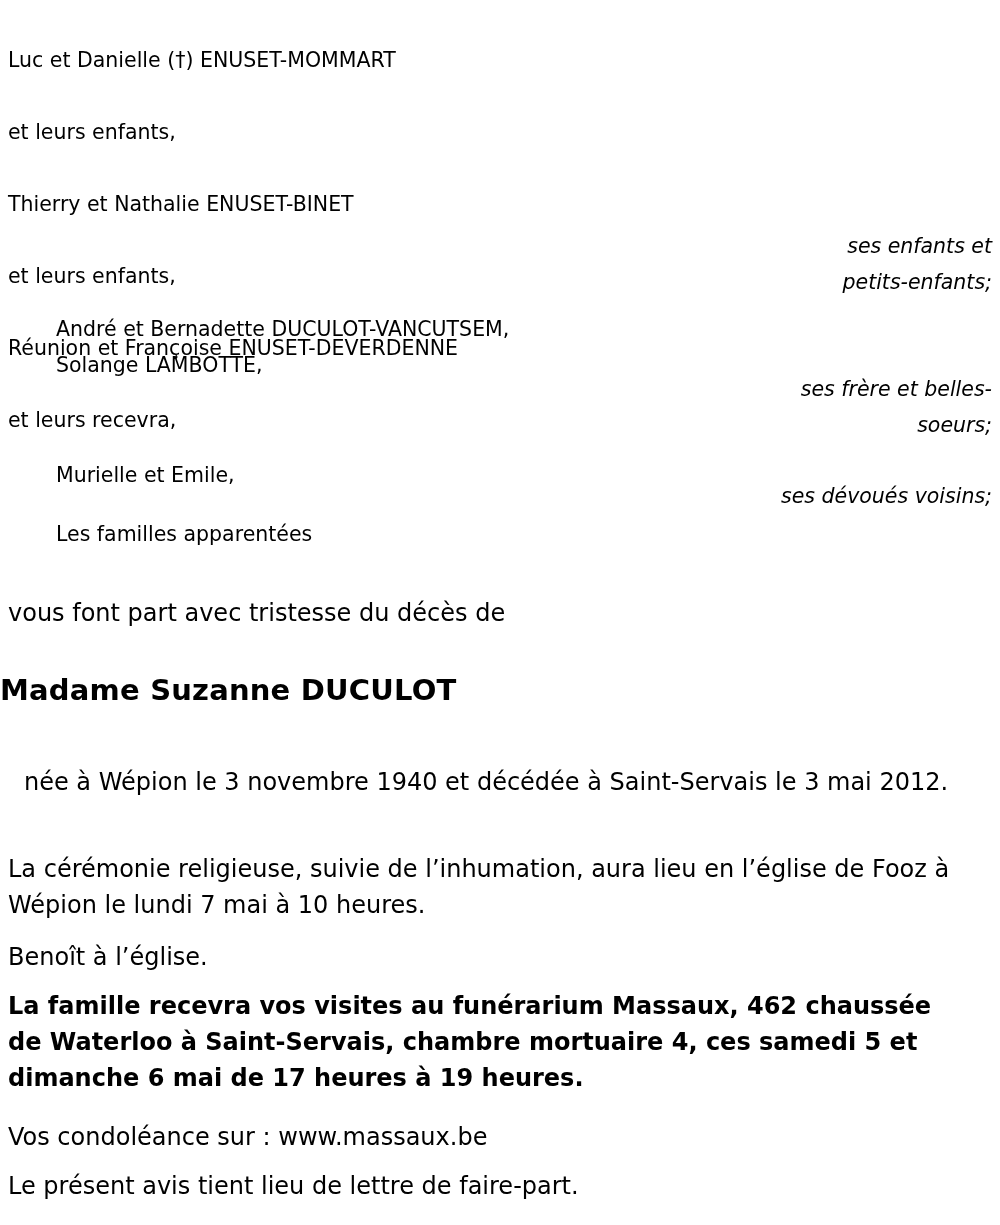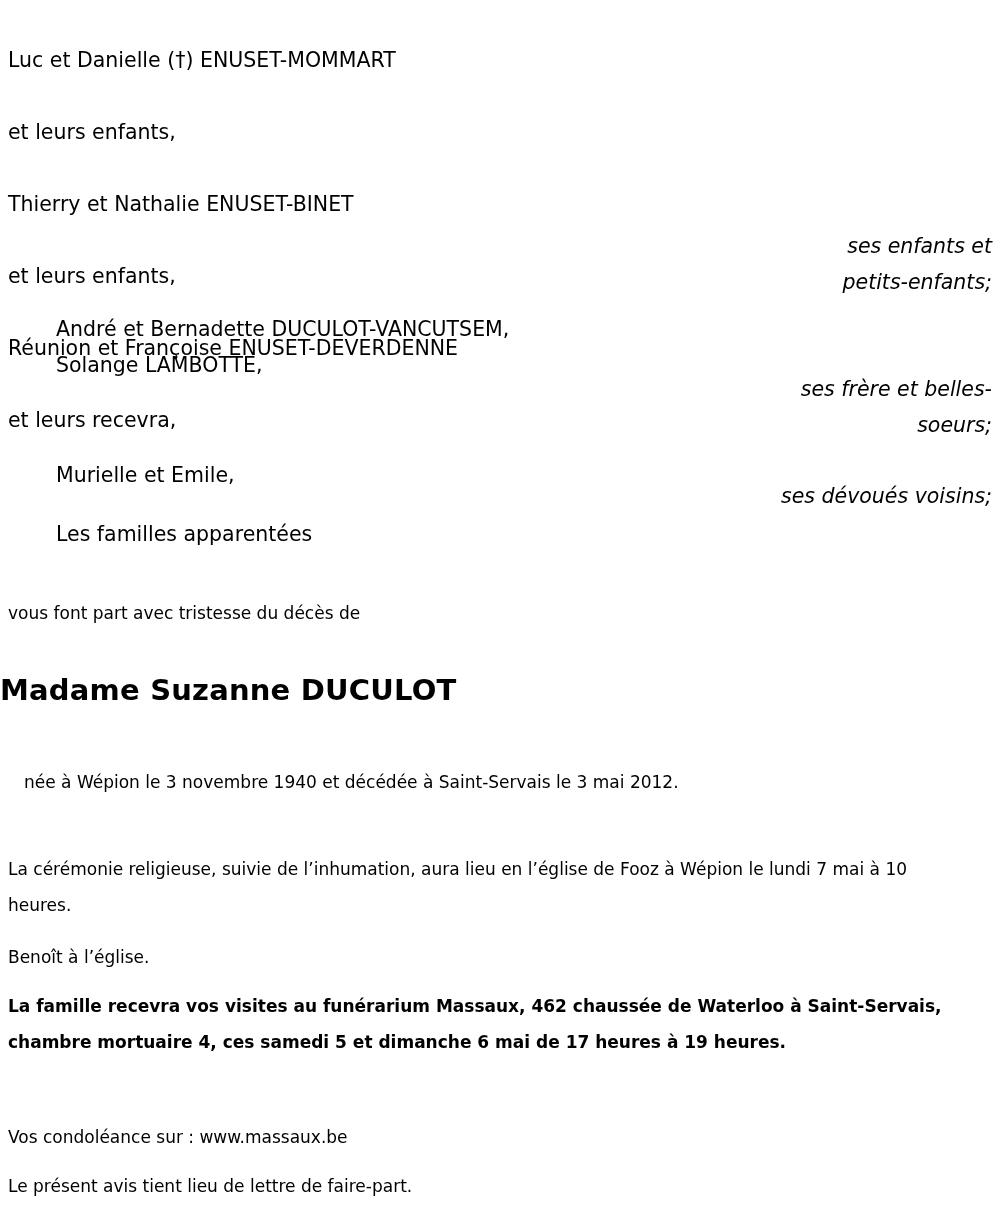--- a/index.html
+++ b/index.html
@@ -65,21 +65,21 @@
   .name-heading {
     position: absolute;
     left: 0;
     font-weight: bold;
     font-size: 29px;
     line-height: 36px;
     letter-spacing: 0.2px;
   }
   .para {
     margin: 0;
-    font-size: 17px;
+    font-size: 24px;
     line-height: 36px;
   }
   .para.bold {
     font-weight: bold;
   }
 </style>
 </head>
 <body>
 
 <div class="page">

